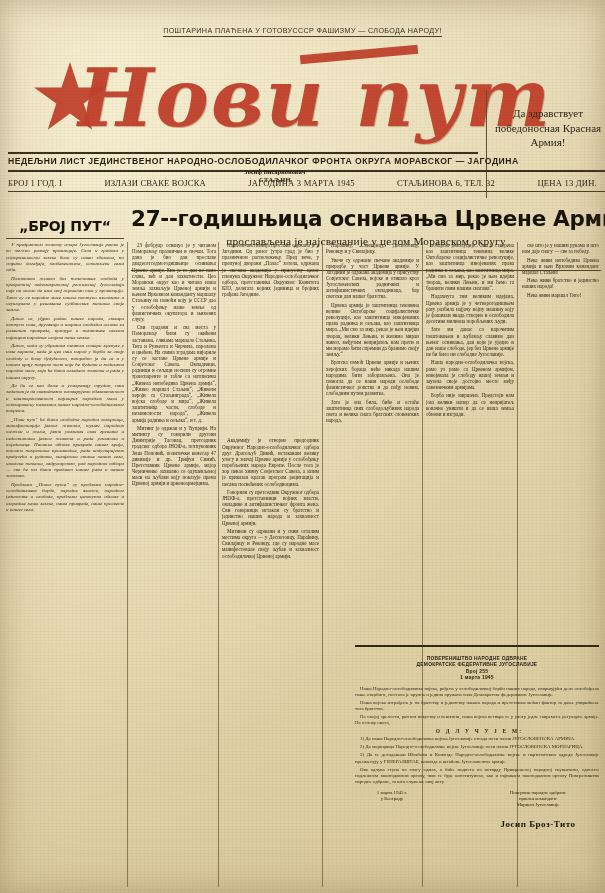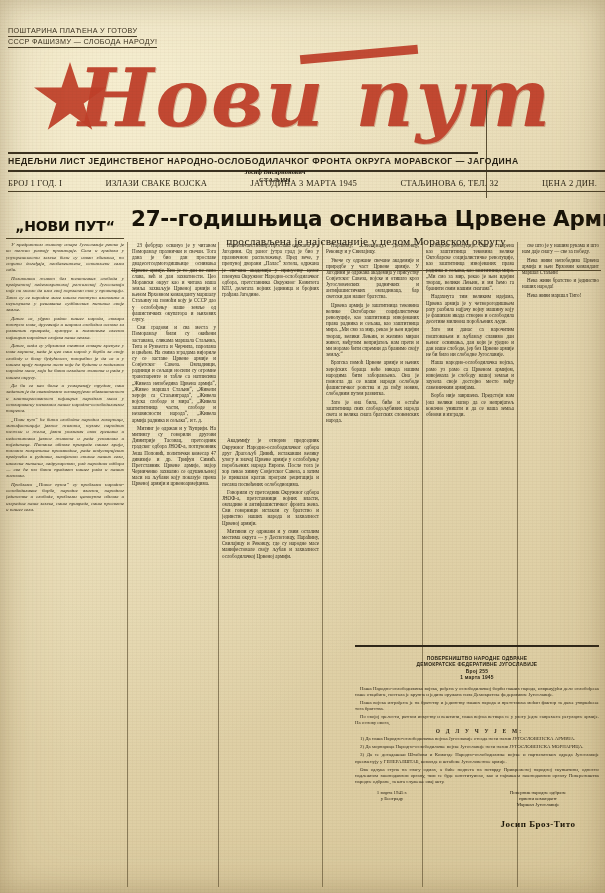--- a/index.html
+++ b/index.html
@@ -25,21 +25,21 @@
     mix-blend-mode:multiply;opacity:.75;
   }
   .vign{
     position:absolute;inset:0;pointer-events:none;z-index:41;
     box-shadow:inset 0 0 26px rgba(110,85,45,.30), inset 0 0 70px rgba(120,95,50,.14);
   }
 
   
   .toprow{
     position:absolute;left:8px;right:8px;top:26px;height:14px;
-    display:flex;justify-content:flex-start;align-items:flex-start;flex-direction:column;
+    display:flex;justify-content:center;align-items:flex-start;
   }
   .toprow span{
     font-size:7.2px;letter-spacing:.35px;
     font-family:"Liberation Sans", sans-serif;
     border-bottom:1px solid #4a4028;padding-bottom:1px;
     color:#3a3120;
   }
 
   
   .masthead{position:absolute;left:0;right:0;top:44px;height:112px;}
@@ -177,36 +177,37 @@
   <div class="toprow">
     <span>ПОШТАРИНА ПЛАЋЕНА У ГОТОВУ</span>
     <span>СССР ФАШИЗМУ — СЛОБОДА НАРОДУ!</span>
   </div>
 
   <div class="masthead">
     <div class="star"></div>
     <div class="wordmark">Нови пут</div>
     <div class="wm-bar"></div>
     <div class="slogan-div"></div>
+    <div class="slogan">Да здравствует победоносная Красная Армия!</div>
   </div>
 
   <div class="rule-a"></div>
   <div class="subtitle">НЕДЕЉНИ ЛИСТ ЈЕДИНСТВЕНОГ НАРОДНО-ОСЛОБОДИЛАЧКОГ ФРОНТА ОКРУГА МОРАВСКОГ — ЈАГОДИНА</div>
   <div class="rule-b"></div>
 
   <div class="infoline">
     <b>БРОЈ 1 ГОД. I</b>
     <b>ИЗЛАЗИ СВАКЕ ВОЈСКА</b>
     <b>ЈАГОДИНА 3 МАРТА 1945</b>
     <b>СТАЉИНОВА 6, ТЕЛ. 32</b>
-    <b>ЦЕНА 2 ДИН.</b>
+    <b>ЦЕНА 13 ДИН.</b>
   </div>
   <div class="rule-c"></div>
 
-  <div class="lead-title">„НОВИ ПУТ“</div>
+  <div class="lead-title">„БРОЈ ПУТ“</div>
   <div class="lead-rule"></div>
 
   <div class="hl-wrap">
     <div class="headline">27--годишњица оснивања Црвене Армије</div>
     <div class="subhead">прослављена је најсвечаније у целом Моравском округу</div>
   </div>
   <div class="hl-rule"></div>
 
   <div class="cols">
 

